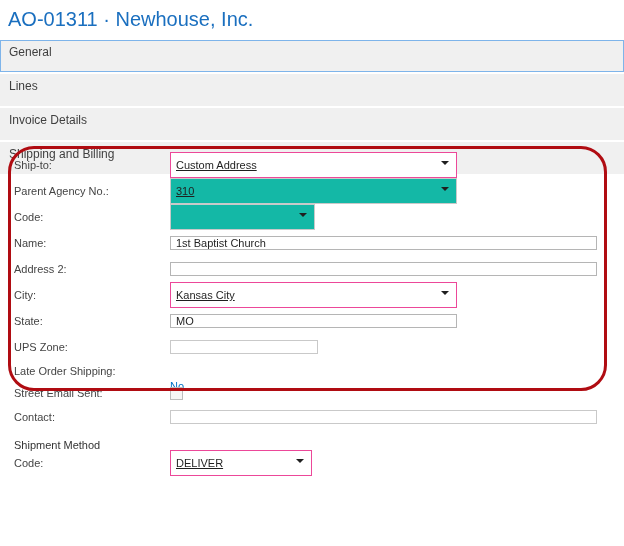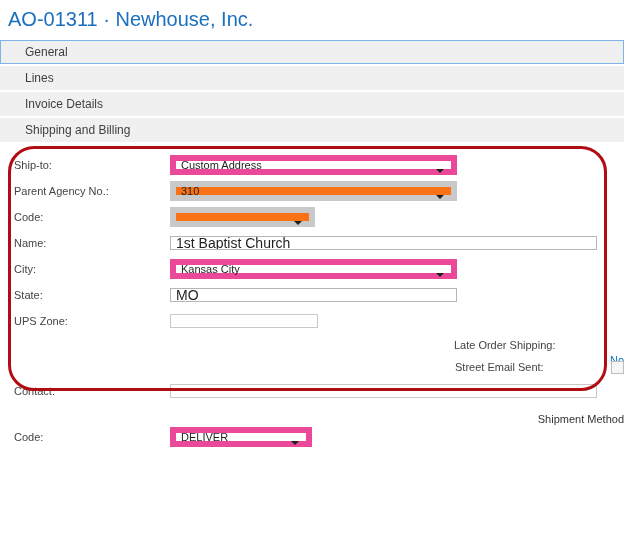--- a/index.html
+++ b/index.html
@@ -12,64 +12,65 @@
   }
   
   .page-title{
     position:absolute;top:8px;left:8px;
     font-size:20px;font-weight:400;color:#1a6fbf;
     white-space:nowrap;
   }
   
   .sections{position:absolute;top:40px;left:0;width:624px;}
   .section-bar{
-    height:24px;box-sizing:border-box;
+    height:32px;box-sizing:border-box;
     margin-bottom:2px;
     background:#f0f0f0;
     border:1px solid #f0f0f0;
     line-height:22px;
-    padding-left:24px;
+    padding-left:8px;
     font-size:12px;color:#3f3f3f;
     cursor:pointer;
   }
   .section-bar.focused{border-color:#7eb4ea;}
   
   .form{position:absolute;top:142px;left:0;width:624px;padding-top:13px;}
   .row{display:flex;align-items:center;height:20px;margin-bottom:6px;}
-  .row.sm{height:16px;justify-content:flex-end;}
+  .row.sm{height:16px;}
   .row.tight{margin-bottom:4px;}
   .lbl{
     flex:0 0 170px;box-sizing:border-box;
     padding-left:14px;color:#444444;
     white-space:nowrap;overflow:hidden;
   }
   .group-lbl{padding-left:14px;color:#333333;margin-top:8px;}
   
   .combo{
-    position:relative;height:20px;box-sizing:border-box;
-    border:6px solid #ec4899;background:#ffffff;
+    position:relative;height:26px;box-sizing:border-box;
+    border:1px solid #ec4899;background:#ffffff;
     display:flex;align-items:center;
     padding:0 20px 0 5px;color:#1f1f1f;
     cursor:default;
+    text-decoration:underline;
   }
-  .combo.gray{background:#f97316;border-color:#c9c9c9;}
+  .combo.gray{background:#14b8a6;border-color:#c9c9c9;}
   .combo .arrow{
     position:absolute;right:7px;top:8px;
     width:0;height:0;
     border-left:4px solid transparent;
     border-right:4px solid transparent;
     border-top:4px solid #1f1f1f;
   }
   
   input.txt{
     height:14px;box-sizing:border-box;
     border:1px solid #b5b5b5;background:#ffffff;
     padding:0 5px;margin:0;
     font-family:"Liberation Sans", sans-serif;
-    font-size:14px;color:#1f1f1f;
+    font-size:11px;color:#1f1f1f;
   }
   input.txt.lightborder{border-color:#c9c9c9;}
   
   .w-med{width:287px;}
   .w-wide{width:427px;}
   .w-code{width:145px;}
   .w-small{width:148px;}
   .w-deliver{width:142px;}
   
   .link-val{color:#0072c6;cursor:pointer;margin-top:29px;}
@@ -124,20 +125,24 @@
       <span class="arrow"></span>
     </div>
   </div>
 
   <div class="row">
     <span class="lbl">Name:</span>
     <input class="txt w-wide" type="text" value="1st Baptist Church" style="">
   </div>
 
 
+  <div class="row">
+    <span class="lbl">Address 2:</span>
+    <input class="txt w-wide" type="text" value="" style="">
+  </div>
 
   <div class="row">
     <span class="lbl">City:</span>
     <div class="combo w-med">
       <span>Kansas City</span>
       <span class="arrow"></span>
     </div>
   </div>
 
   <div class="row">

